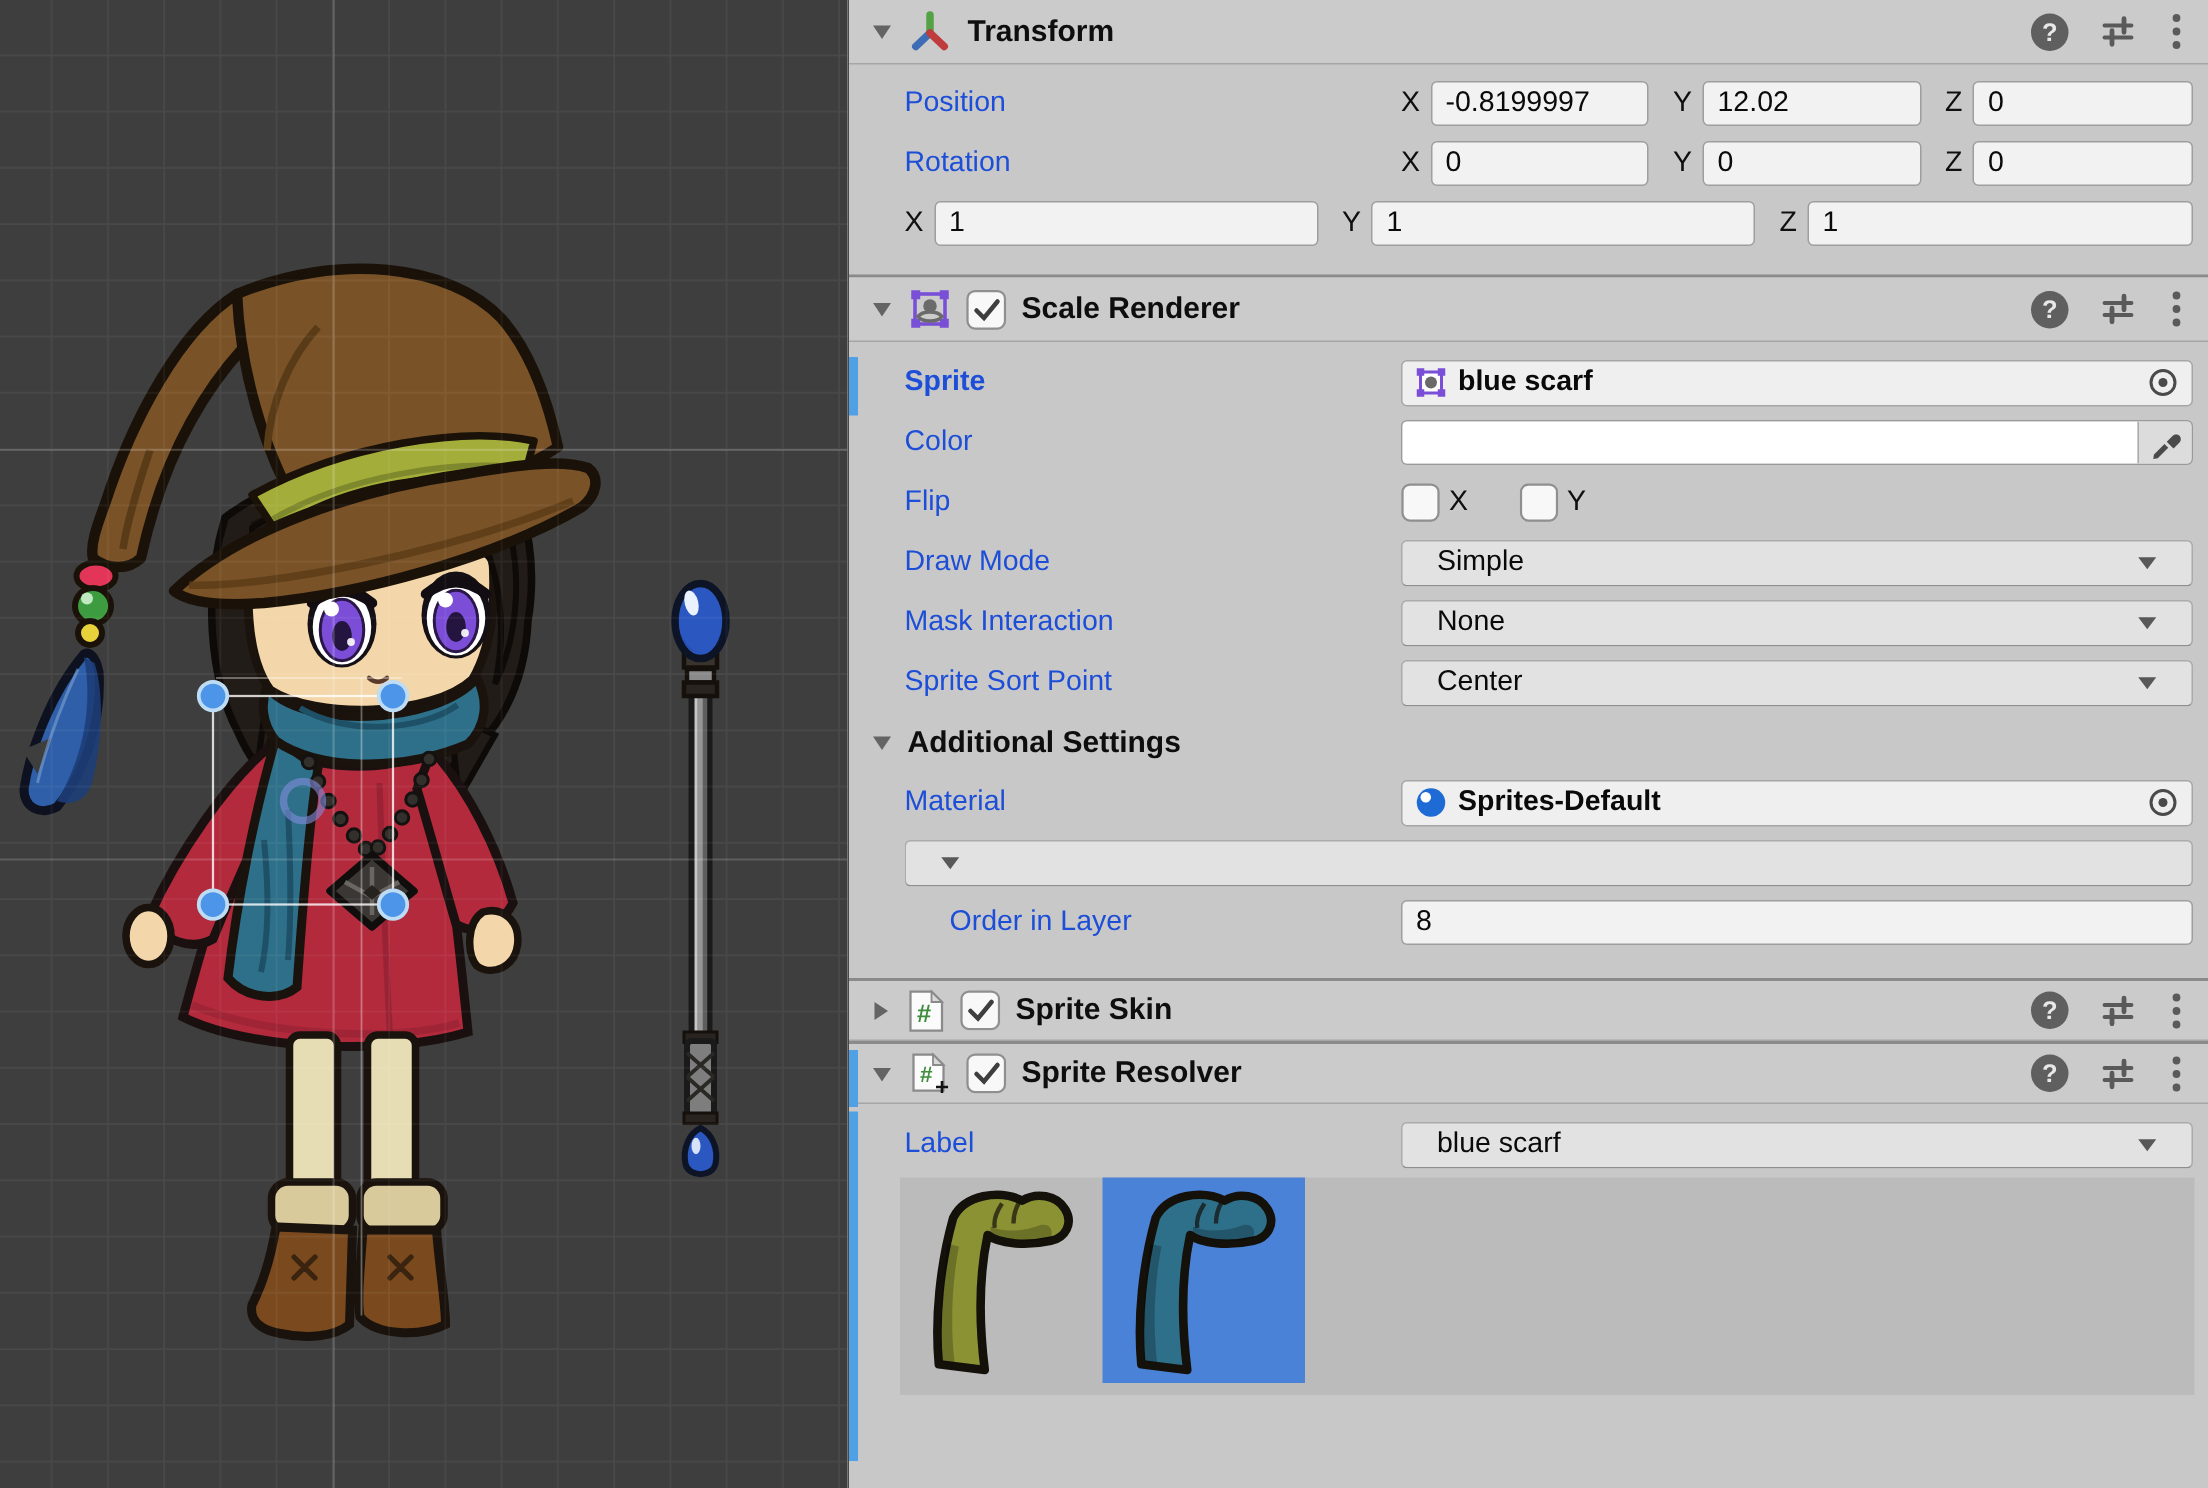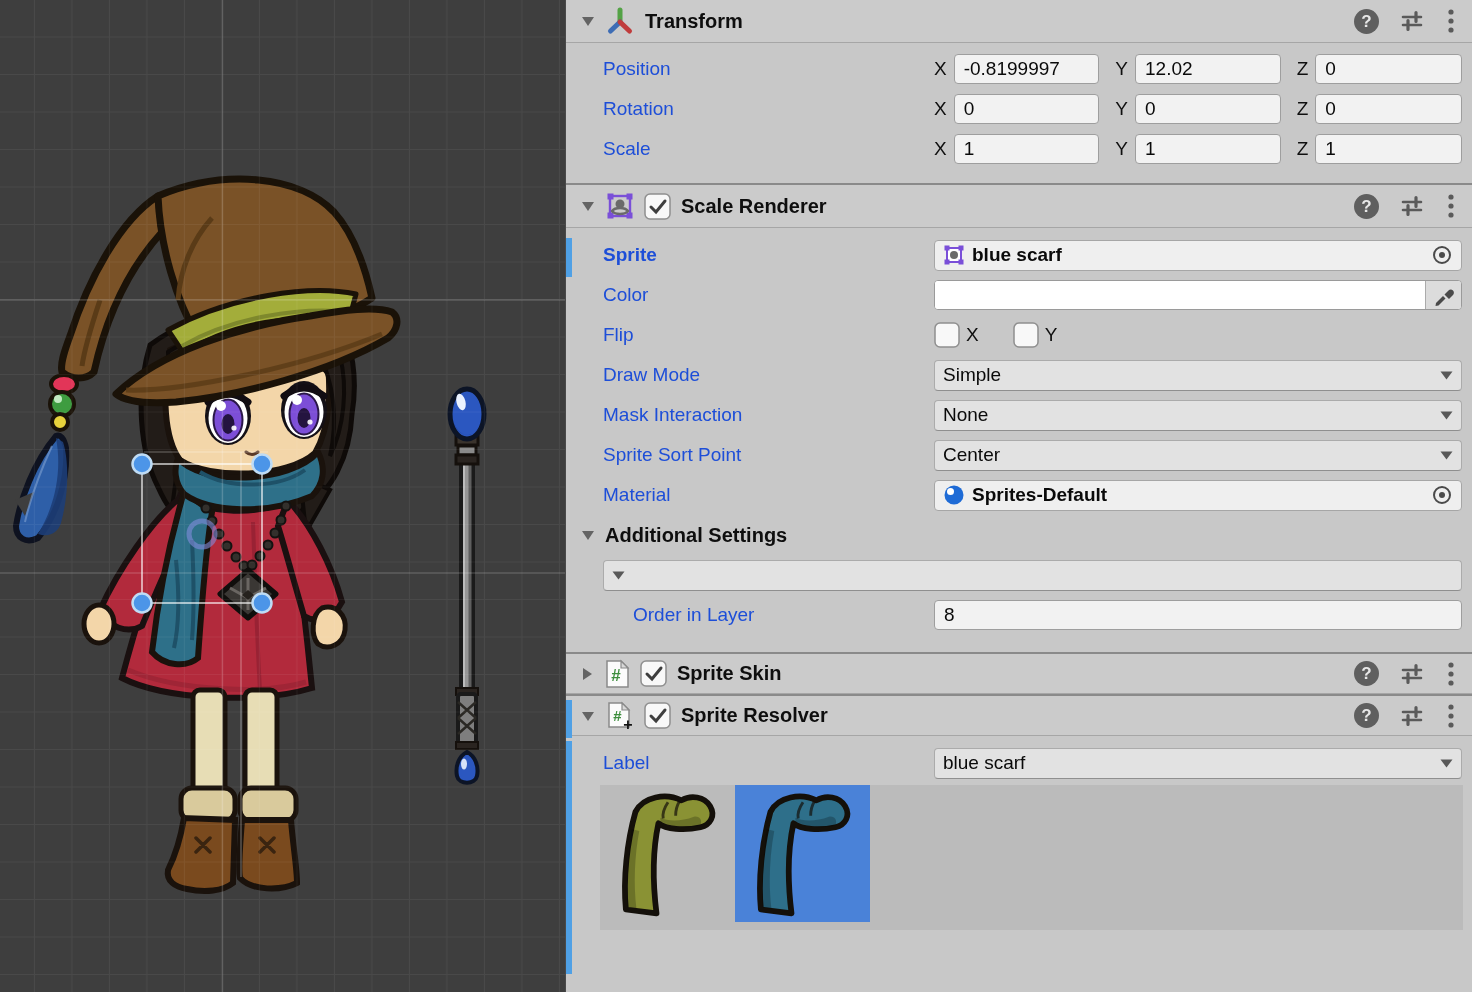--- a/index.html
+++ b/index.html
@@ -37,21 +37,21 @@
   
   .tf { height:30px; background:#F2F2F2; border:1px solid #9E9E9E; border-radius:4px;
         display:flex; align-items:center; padding:0 9px; font-size:19px; color:#0A0A0A; }
   .tf.grow { flex:1; }
   .axisgrp { flex:1; display:flex; align-items:center; margin-right:16px; min-width:0; }
   .axisgrp:last-child { margin-right:0; }
   .axisgrp .ax { font-size:19px; color:#0F0F0F; margin-right:7px; flex:0 0 auto; }
   .axisgrp .tf { flex:1; min-width:0; }
 
   .dd { flex:1; height:31px; background:#E2E2E2; border:1px solid #ABABAB; border-bottom-color:#8F8F8F;
-        border-radius:4px; display:flex; align-items:center; padding:0 8px; font-size:19px; color:#0A0A0A; }
+        border-radius:4px; display:flex; align-items:center; padding:0 23px; font-size:19px; color:#0A0A0A; }
   .dd .ddtxt { flex:1; overflow:hidden; white-space:nowrap; }
   .obj { flex:1; height:31px; background:#EFEFEF; border:1px solid #A6A6A6; border-radius:4px;
          display:flex; align-items:center; padding:0 8px; gap:7px; font-size:19px; font-weight:600; color:#0A0A0A; }
   .obj .picker { margin-left:auto; }
 
   .swatchwrap { flex:1; height:30px; border:1px solid #9A9A9A; border-radius:4px; overflow:hidden;
                 display:flex; align-items:stretch; background:#FFFFFF; }
   .swatch { flex:1; background:#FFFFFF; }
   .dropperbox { width:36px; background:#DCDCDC; border-left:1px solid #ABABAB;
                 display:flex; align-items:center; justify-content:center; }
@@ -317,21 +317,20 @@
             </div>
           <div class="axisgrp">
               <span class="ax">Z</span>
             <div class="tf">
                 <span>0</span>
               </div>
             </div>
         </div>
       </div>
       <div class="row">
-        <span class="lbl">Scale</span>
         <div class="ctrl">
           <div class="axisgrp">
               <span class="ax">X</span>
             <div class="tf">
                 <span>1</span>
               </div>
             </div>
           <div class="axisgrp">
               <span class="ax">Y</span>
             <div class="tf">
@@ -462,41 +461,41 @@
         <span class="lbl">Sprite Sort Point</span>
         <div class="ctrl">
           <div class="dd">
             <span class="ddtxt">Center</span>
             <svg width="13" height="9">
                 <path d="M0.5,0.5 h12 l-6,8 Z" fill="#585858"></path>
               </svg>
           </div>
         </div>
       </div>
+      <div class="row advrow">
+        <svg class="foldout" width="16" height="14">
+          <path d="M2,3 L14,3 L8,12 Z" fill="#646464"></path>
+          </svg>
+        <span class="advlbl">Additional Settings</span>
+      </div>
       <div class="row">
         <span class="lbl">Material</span>
         <div class="ctrl">
           <div class="obj">
             <svg width="22" height="22">
               <circle cx="11" cy="11" r="9.5" fill="#1E6BD6"></circle>
               <circle cx="7.5" cy="7.5" r="3.5" fill="#FFFFFF"></circle>
               </svg>
             <span>Sprites-Default</span>
             <svg class="picker" width="22" height="22">
               <circle cx="11" cy="11" r="8" fill="none" stroke="#4A4A4A" stroke-width="2"></circle>
               <circle cx="11" cy="11" r="3" fill="#4A4A4A"></circle>
               </svg>
           </div>
         </div>
-      </div>
-      <div class="row advrow">
-        <svg class="foldout" width="16" height="14">
-          <path d="M2,3 L14,3 L8,12 Z" fill="#646464"></path>
-          </svg>
-        <span class="advlbl">Additional Settings</span>
       </div>
       <div class="row">
         <div class="ctrl">
           <div class="dd">
             <svg width="13" height="9">
                 <path d="M0.5,0.5 h12 l-6,8 Z" fill="#585858"></path>
               </svg>
           </div>
         </div>
       </div>

